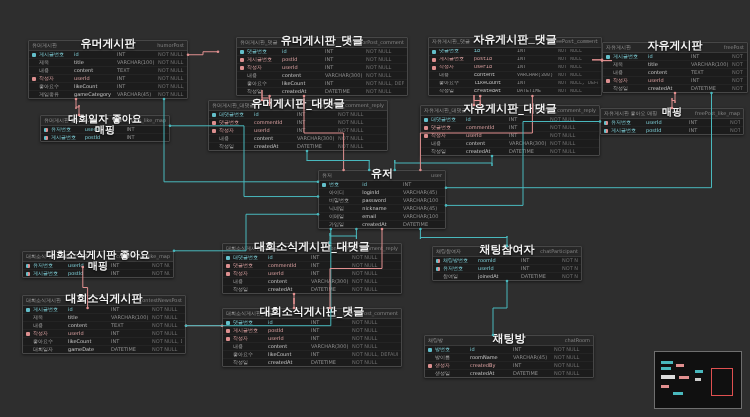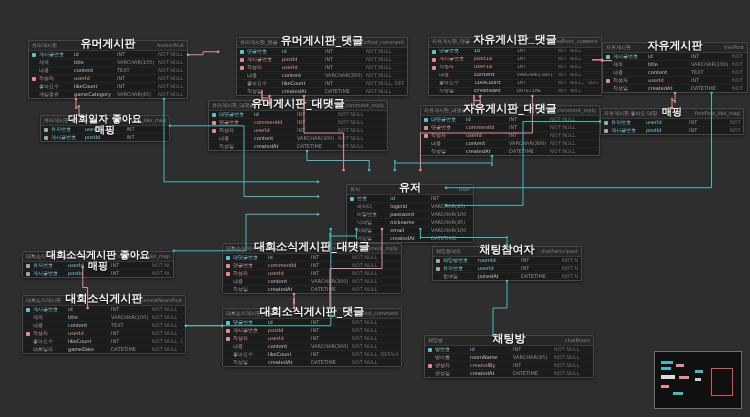--- a/index.html
+++ b/index.html
@@ -467,21 +467,21 @@
         <span class="dot pkfk"></span>
         <span class="c-log">게시글번호</span>
         <span class="c-phy">postId</span>
         <span class="c-type">INT</span>
         <span class="c-null">NOT NULL</span>
       </div>
       <div class="big-title two">
         <div>매핑</div>
       </div>
     </div>
-    <div class="card" id="tbl-user" style="left: 318px; top: 184px; width: 126px; margin-left: 28px;">
+    <div class="card" id="tbl-user" style="left: 318px; top: 170px; width: 126px;">
       <div class="head">
         <span class="h-log">유저</span>
         <span class="h-phy">user</span>
       </div>
       <div class="row pk">
         <span class="dot pk"></span>
         <span class="c-log">번호</span>
         <span class="c-phy">id</span>
         <span class="c-type">INT</span>
         <span class="c-null">NOT NULL</span>

